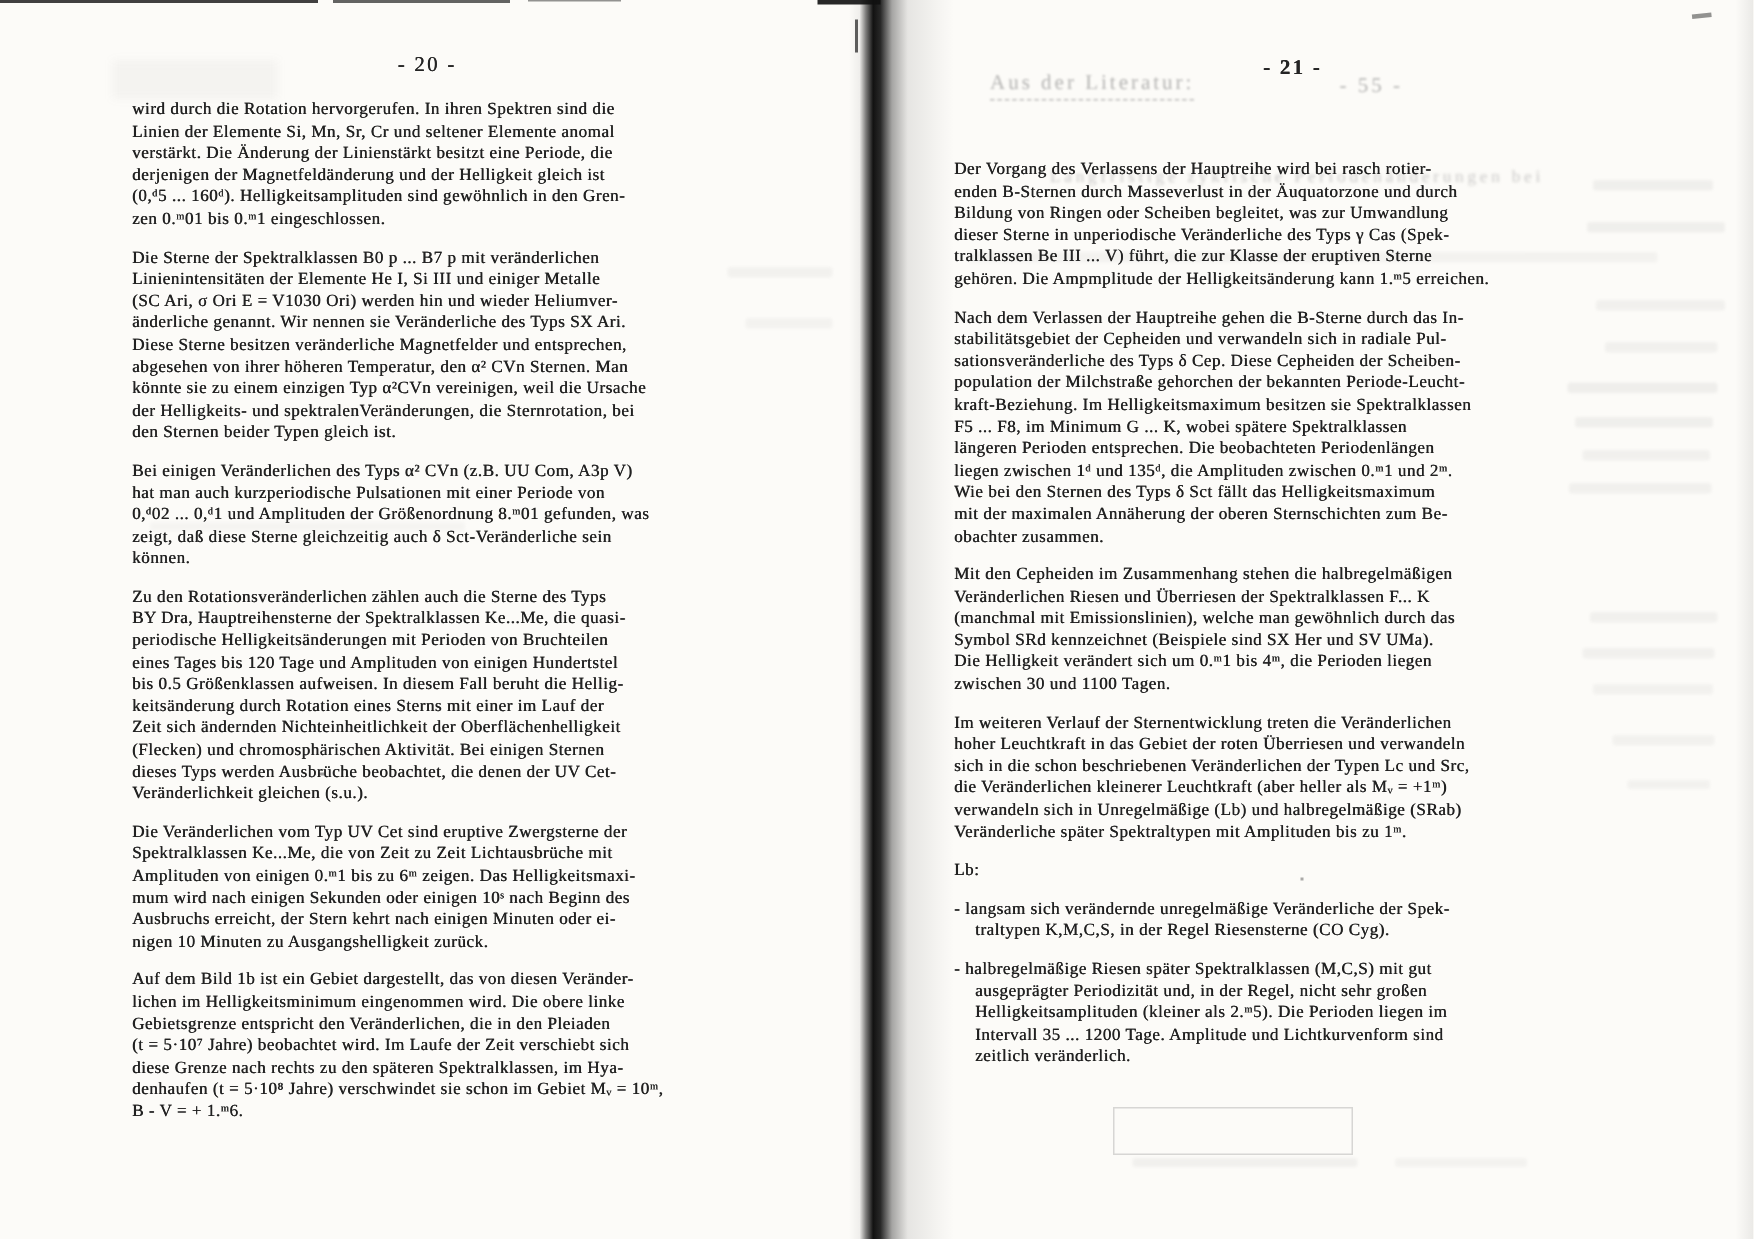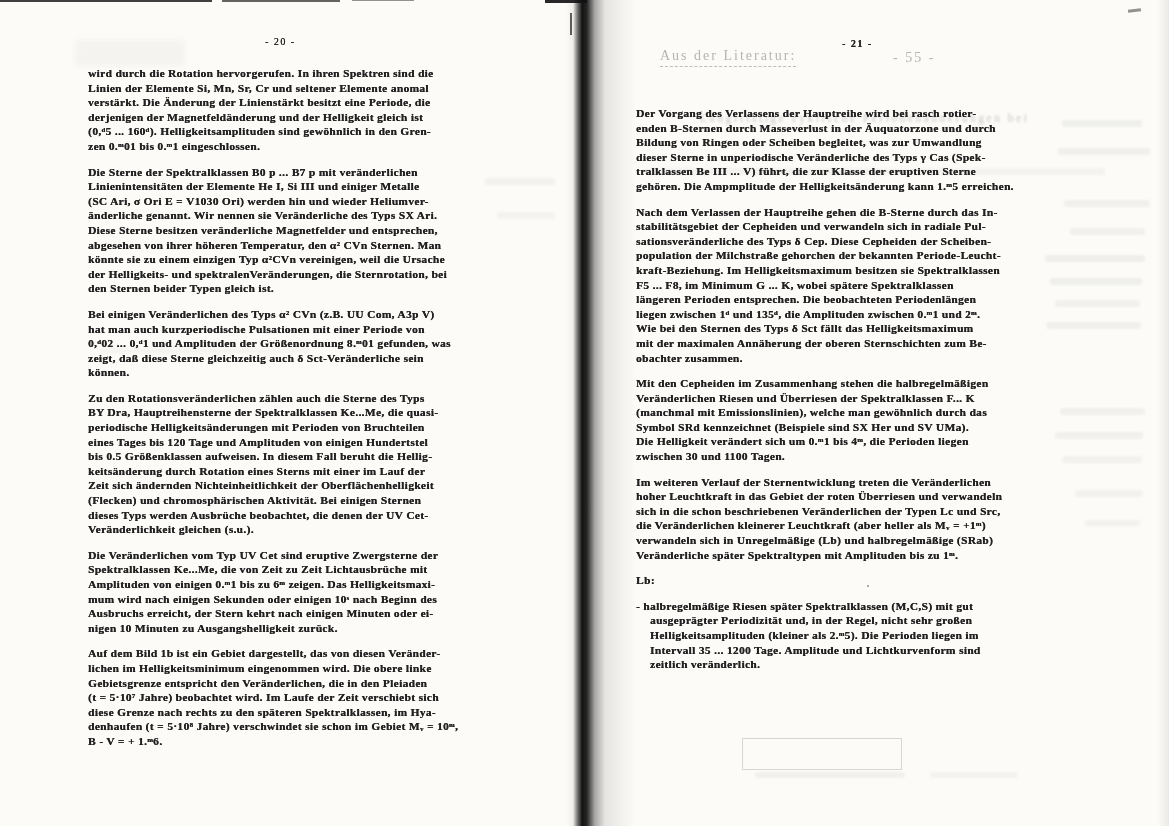--- a/index.html
+++ b/index.html
@@ -5,34 +5,34 @@
   html,body{margin:0;padding:0;}
   body{
     width:1169px;height:826px;overflow:hidden;position:relative;
     background:#fcfbf8;
     font-family:"Liberation Serif","DejaVu Serif",serif;
   }
   .scan{position:absolute;inset:0;width:1169px;height:826px;}
 
   
   .page-number{
-    position:absolute;font-size:10px;letter-spacing:1.5px;color:#242424;
+    position:absolute;font-size:14px;letter-spacing:1.5px;color:#242424;
     text-shadow:0.25px 0 0 #242424;
   }
   .page-number.left{left:265px;top:36px;}
   .page-number.right{left:842px;top:38px;font-weight:bold;}
 
   .text-block{
     position:absolute;color:#222;font-size:11.4px;line-height:14.6px;
     letter-spacing:0.35px;text-shadow:0.25px 0 0 #222;
   }
   .text-block.left{left:88px;top:66px;width:472px;}
   .text-block.right{left:636px;top:106px;width:484px;}
 
-  .text-block p{margin:0 0 11px 0;white-space:pre-line;font-weight:bold;}
+  .text-block p{margin:0 0 11px 0;white-space:pre-line;}
   .text-block p.hang{padding-left:14px;text-indent:-14px;}
   .sect-heading{margin:7px 0 10px 0;white-space:pre-line;}
   .sect-heading.gap{margin-top:18px;}
 
   
   .gutter{
     position:absolute;left:566px;top:0;width:70px;height:826px;
     background:linear-gradient(90deg,
       rgba(0,0,0,0) 0%,
       rgba(0,0,0,0.05) 10%,
@@ -183,20 +183,22 @@
 Die Helligkeit verändert sich um 0.ᵐ1 bis 4ᵐ, die Perioden liegen
 zwischen 30 und 1100 Tagen.</p>
     <p>Im weiteren Verlauf der Sternentwicklung treten die Veränderlichen
 hoher Leuchtkraft in das Gebiet der roten Überriesen und verwandeln
 sich in die schon beschriebenen Veränderlichen der Typen Lc und Src,
 die Veränderlichen kleinerer Leuchtkraft (aber heller als Mᵥ = +1ᵐ)
 verwandeln sich in Unregelmäßige (Lb) und halbregelmäßige (SRab)
 Veränderliche später Spektraltypen mit Amplituden bis zu 1ᵐ.</p>
 
     <p class="sect-heading">Lb:</p>
+    <p class="hang">- langsam sich verändernde unregelmäßige Veränderliche der Spek-
+traltypen K,M,C,S, in der Regel Riesensterne (CO Cyg).</p>
 
     <p class="hang">- halbregelmäßige Riesen später Spektralklassen (M,C,S) mit gut
 ausgeprägter Periodizität und, in der Regel, nicht sehr großen
 Helligkeitsamplituden (kleiner als 2.ᵐ5). Die Perioden liegen im
 Intervall 35 ... 1200 Tage. Amplitude und Lichtkurvenform sind
 zeitlich veränderlich.</p>
   </div>
 
   <div class="gutter"></div>
 

